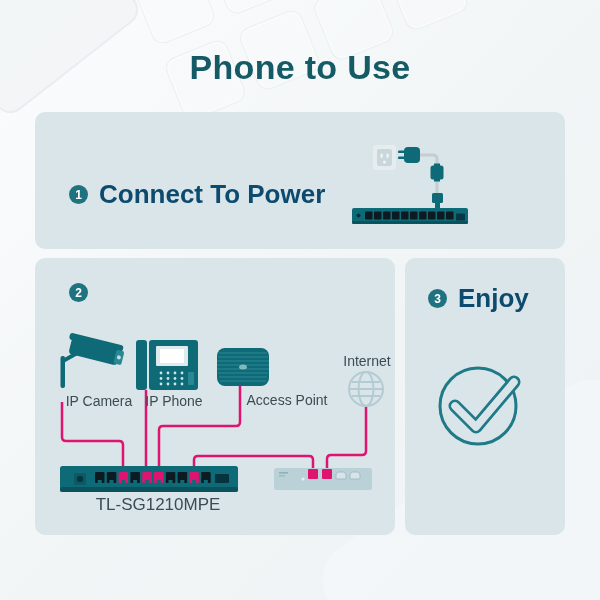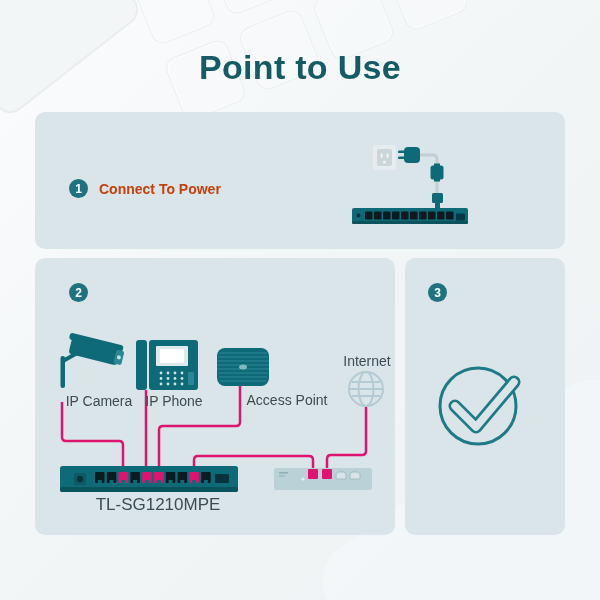--- a/index.html
+++ b/index.html
@@ -24,21 +24,21 @@
   #panel-power{left:35px;top:112px;width:530px;height:137px;}
   #panel-devices{left:35px;top:258px;width:360px;height:277px;}
   #panel-enjoy{left:405px;top:258px;width:160px;height:277px;}
 
   .step-row{position:absolute;display:flex;align-items:center;gap:11px;}
   #panel-power .step-row{left:34px;top:67px;}
   #panel-devices .step-row{left:34px;top:25px;}
   #panel-enjoy .step-row{left:23px;top:25px;}
   .badge{width:19px;height:19px;border-radius:50%;background:#1f7381;color:#ffffff;
       font-size:12px;font-weight:bold;display:flex;align-items:center;justify-content:center;flex:0 0 auto;}
-  .step-label{font-size:14px;font-weight:600;color:#c2410c;white-space:nowrap;}
+  .step-label{font-size:26px;font-weight:600;color:#0c4a6e;white-space:nowrap;}
 
   .diagram{position:absolute;display:block;}
   #power-svg{left:300px;top:22px;}
   #devices-svg{left:0;top:70px;}
   #check-svg{left:0;top:70px;}
   .diagram text{font-family:"Liberation Sans",sans-serif;fill:#3d4c52;}
 </style>
 </head>
 <body>
 
@@ -55,21 +55,21 @@
     <div class="key"></div>
       <div class="key"></div>
       <div class="key"></div>
       <div class="key"></div>
       <div class="key"></div>
       <div class="key"></div>
   </div>
   <div class="br-sheen"></div>
 </div>
 
-<div class="page-title">Point to Use</div>
+<div class="page-title">Phone to Use</div>
 
 <div class="panel" id="panel-power">
   <div class="step-row">
     <span class="badge">1</span>
     <span class="step-label">Connect To Power</span>
   </div>
 
   <svg class="diagram" id="power-svg" width="210" height="112" viewBox="0 0 210 112">
 
     <g>
@@ -239,20 +239,21 @@
         <path d="M301,151 v-5 l2,-2 h6 l2,2 v5 z"></path>
         <path d="M315,151 v-5 l2,-2 h6 l2,2 v5 z"></path>
       </g>
     </g>
   </svg>
 </div>
 
 <div class="panel" id="panel-enjoy">
   <div class="step-row">
     <span class="badge">3</span>
+    <span class="step-label">Enjoy</span>
   </div>
 
   <svg class="diagram" id="check-svg" width="160" height="140" viewBox="0 0 160 140">
     <circle cx="73" cy="78" r="38" fill="none" stroke="#1e7a87" stroke-width="3"></circle>
     <path d="M50,78 L71,99 L109,54" fill="none" stroke="#1e7a87" stroke-width="13" stroke-linecap="round" stroke-linejoin="round"></path>
     <path d="M50,78 L71,99 L109,54" fill="none" stroke="#d9e5e9" stroke-width="7.5" stroke-linecap="round" stroke-linejoin="round"></path>
   </svg>
 </div>
 
 </body></html>

